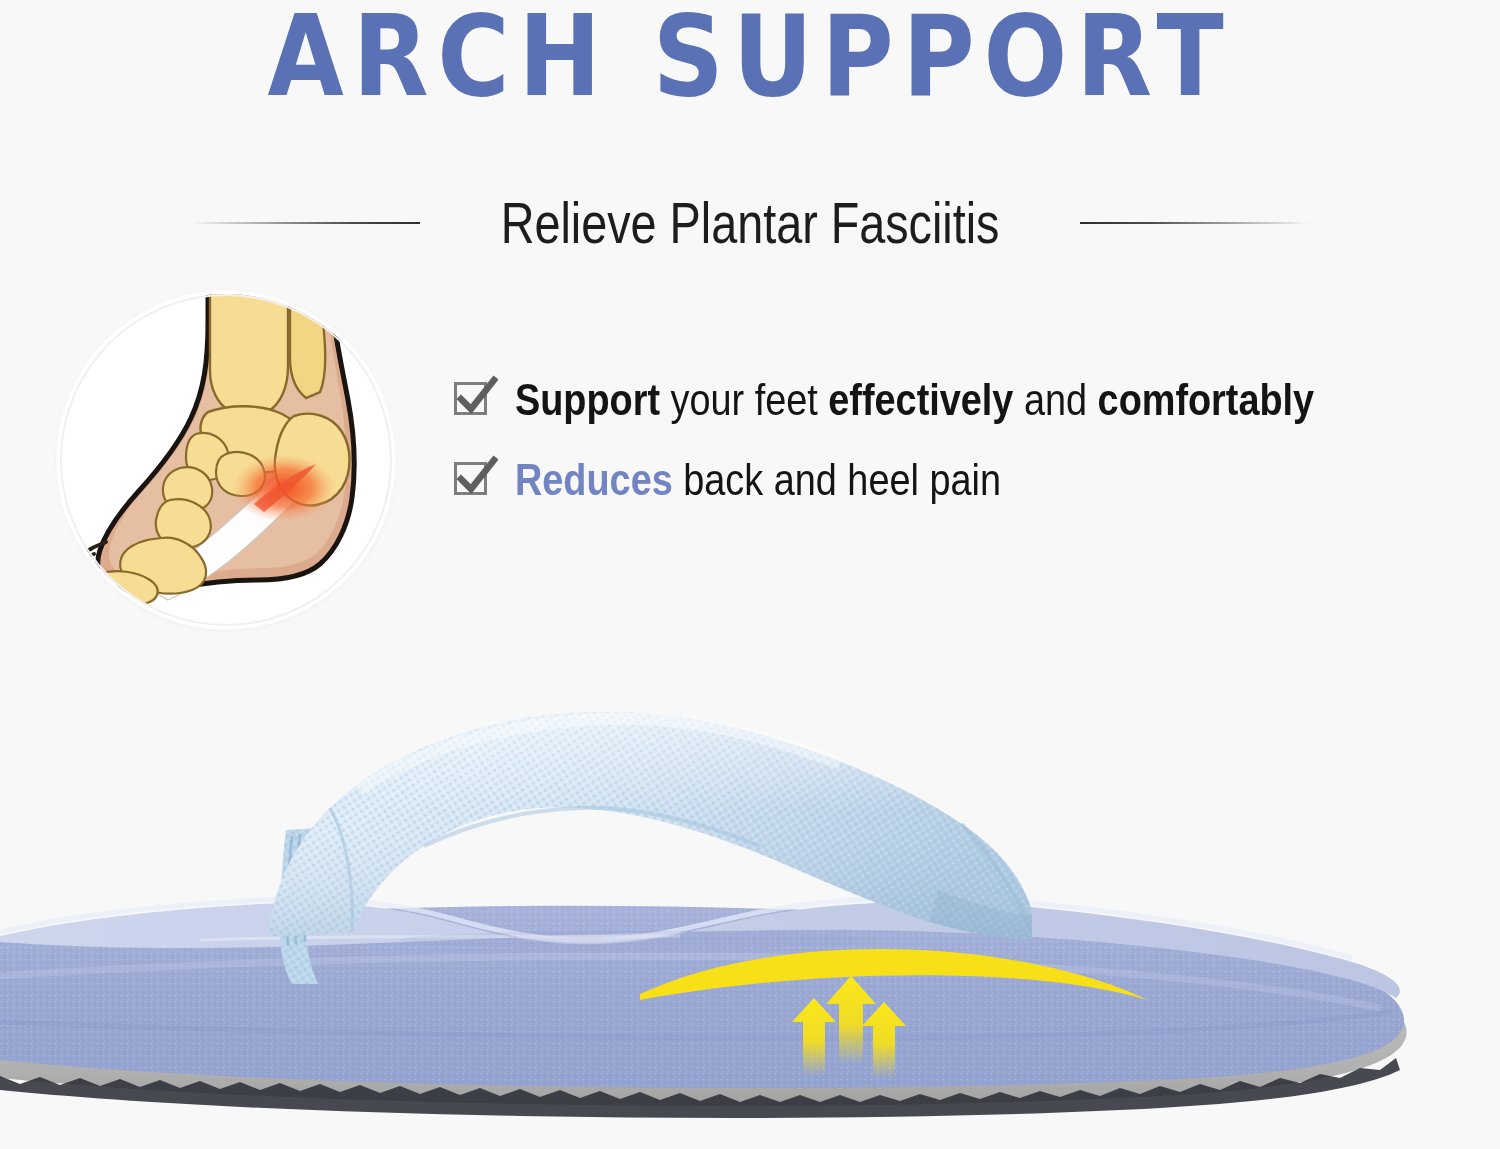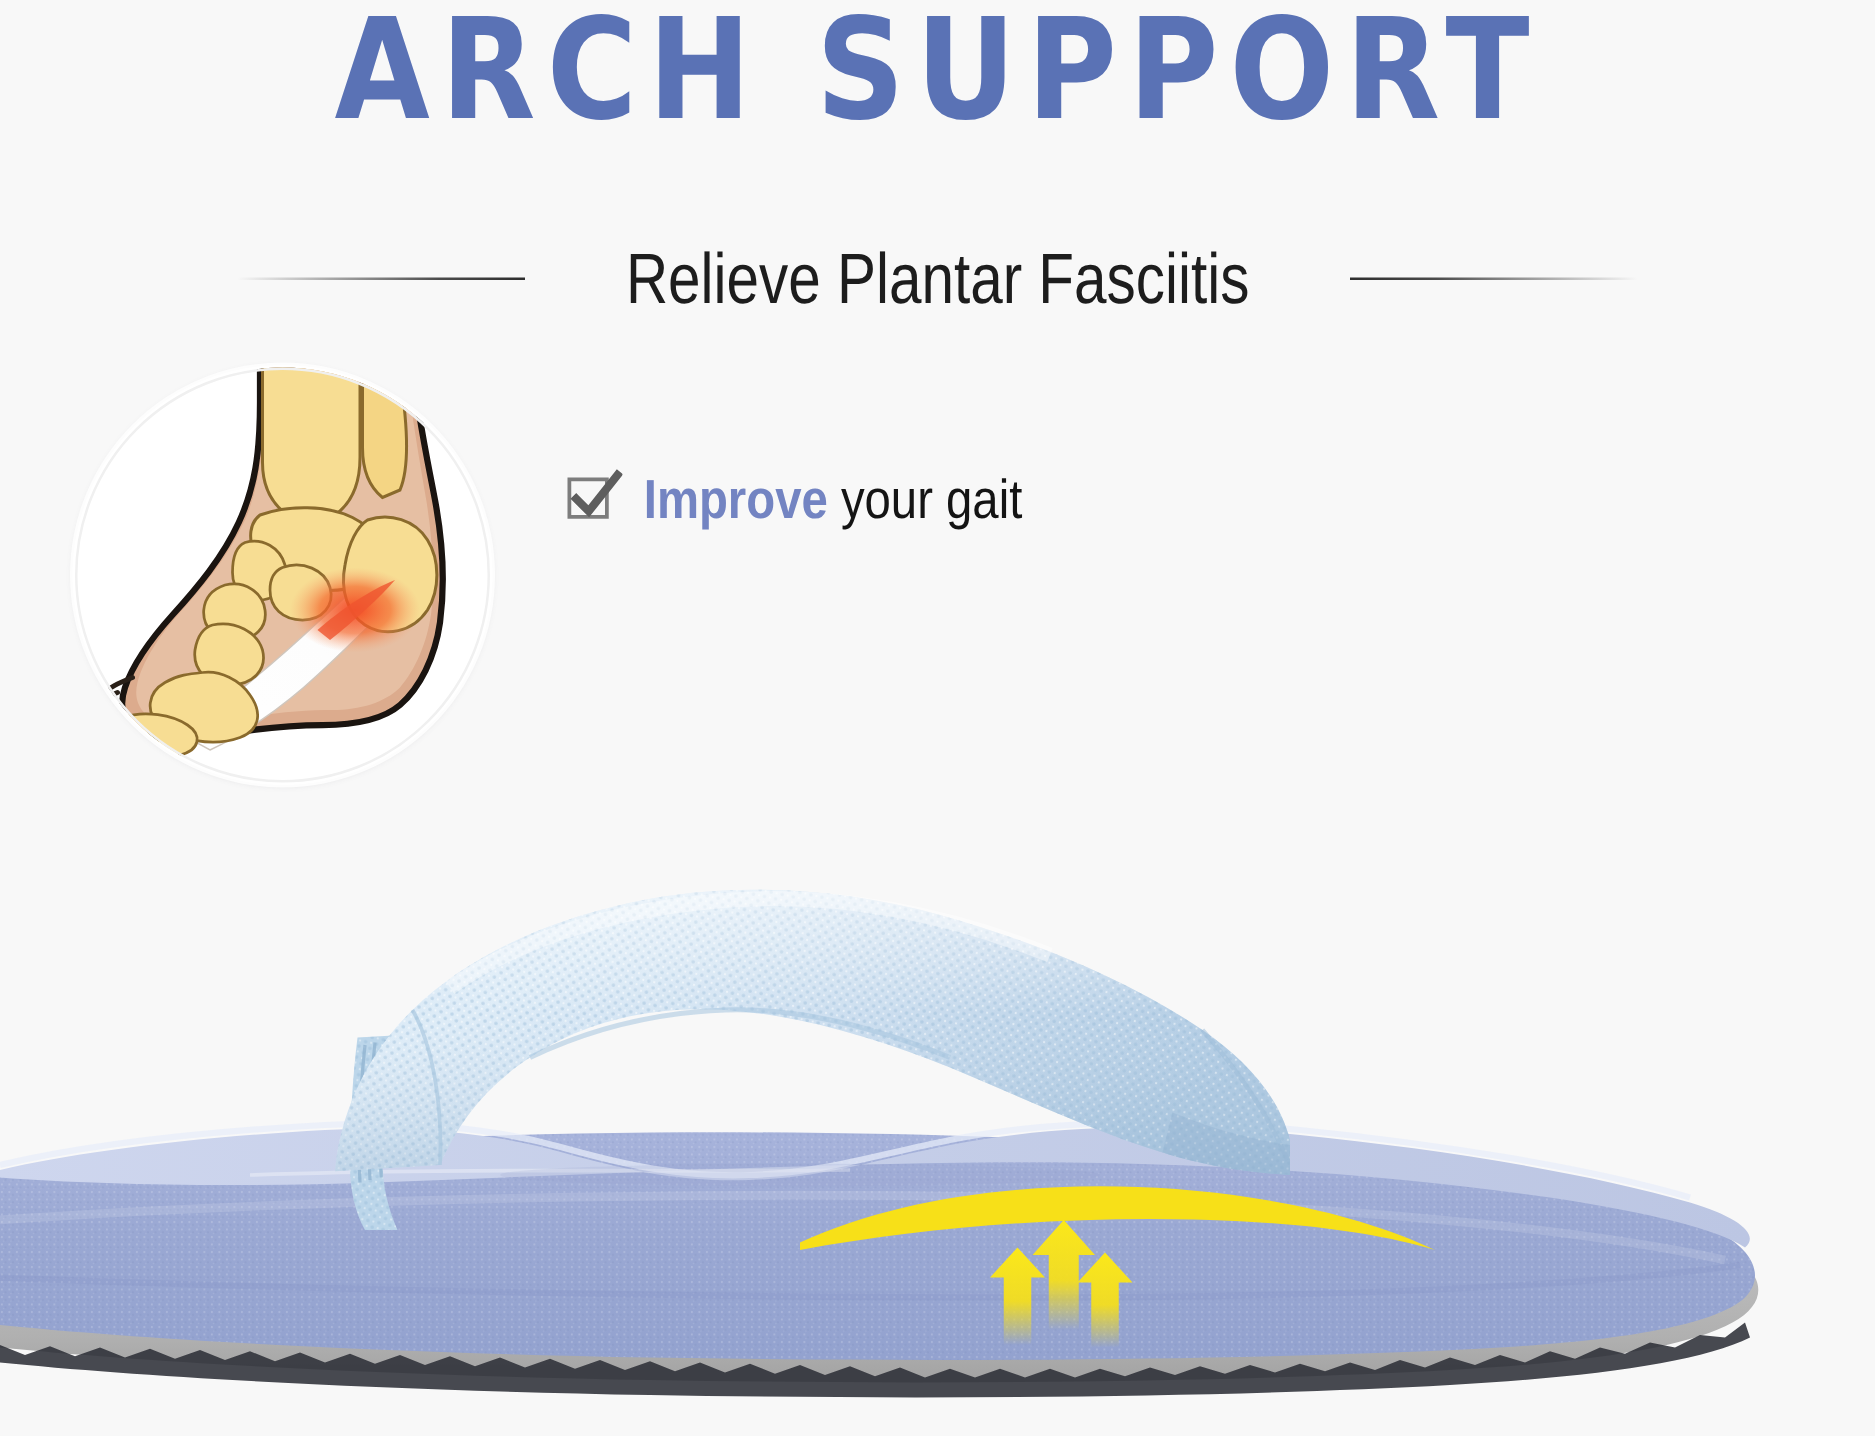--- a/index.html
+++ b/index.html
@@ -207,31 +207,40 @@
         <ellipse cx="226" cy="196" rx="52" ry="34" fill="url(#inflame)"></ellipse>
         <path d="M196 212 C214 196 238 180 258 172 C246 186 226 204 206 220 Z" fill="#ef5530" opacity="0.8"></path>
       </g>
 
       <circle cx="168" cy="168" r="165" fill="none" stroke="#f0f0f0" stroke-width="2"></circle>
     </svg>
   </div>
 
   <div class="benefits">
 
-
-
     <div class="benefit">
       <span class="check-icon">
         <svg viewBox="0 0 46 46" xmlns="http://www.w3.org/2000/svg">
           <rect x="3.5" y="8.5" width="30" height="30" fill="none" stroke="#7d7d7d" stroke-width="3"></rect>
           <path d="M9 24 L19 34 L42 5" fill="none" stroke="#5e5e5e" stroke-width="6.5" stroke-linecap="square" stroke-linejoin="miter"></path>
         </svg>
       </span>
-      <span class="benefit-text"><span class="t-blue">Improve</span><span> your gait</span></span>
+      <span class="benefit-text"><b>Support</b><span> your feet </span><b>effectively</b><span> and </span><b>comfortably</b></span>
     </div>
+
+    <div class="benefit">
+      <span class="check-icon">
+        <svg viewBox="0 0 46 46" xmlns="http://www.w3.org/2000/svg">
+          <rect x="3.5" y="8.5" width="30" height="30" fill="none" stroke="#7d7d7d" stroke-width="3"></rect>
+          <path d="M9 24 L19 34 L42 5" fill="none" stroke="#5e5e5e" stroke-width="6.5" stroke-linecap="square" stroke-linejoin="miter"></path>
+        </svg>
+      </span>
+      <span class="benefit-text"><span class="t-blue">Reduces</span><span> back and heel pain</span></span>
+    </div>
+
 
   </div>
 
   <div class="sandal">
     <svg viewBox="0 0 1500 509" xmlns="http://www.w3.org/2000/svg">
       <defs>
         <linearGradient id="strapGrad" x1="0" y1="0" x2="1" y2="0.55">
           <stop offset="0%" stop-color="#cfe2f2"></stop>
           <stop offset="28%" stop-color="#dcebf7"></stop>
           <stop offset="62%" stop-color="#c9dcee"></stop>

